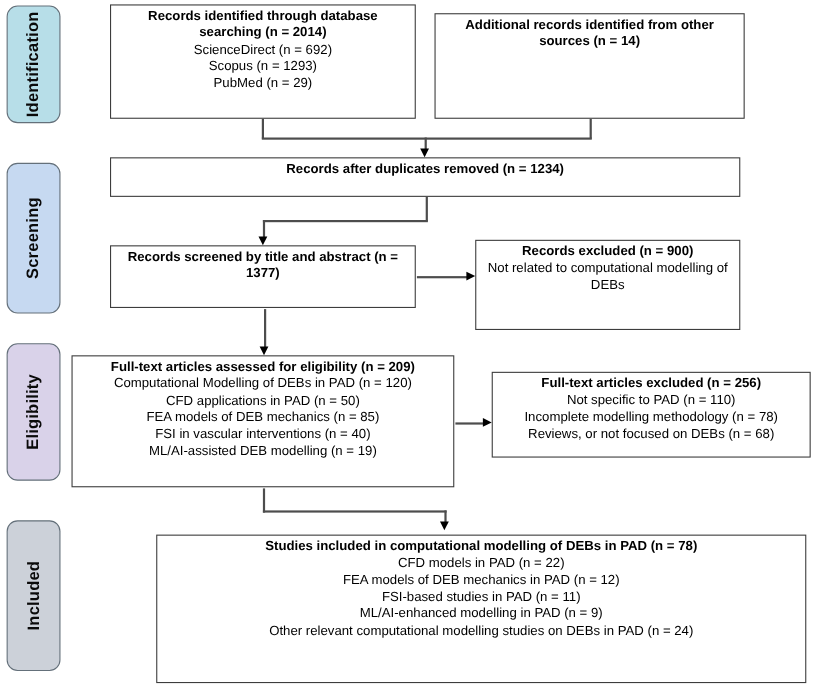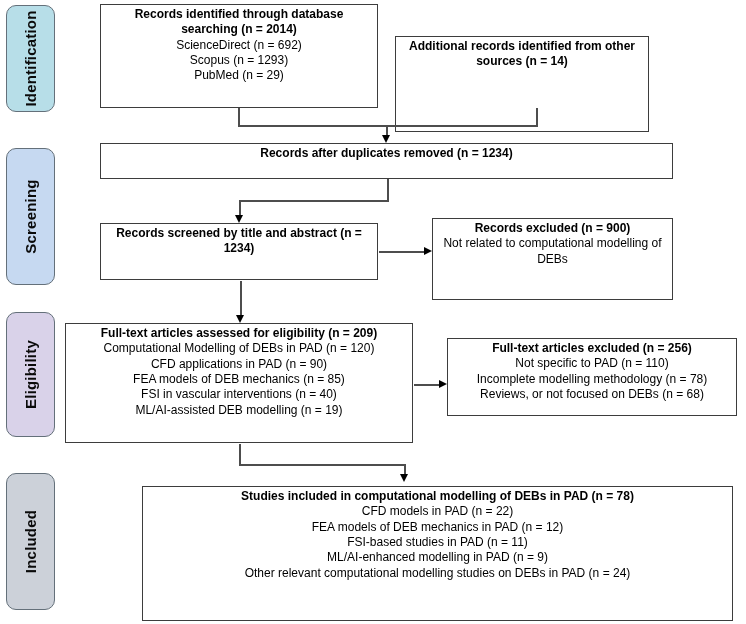--- a/index.html
+++ b/index.html
@@ -54,41 +54,41 @@
     <span class="rot">Included</span>
   </div>
 
   <div class="fbox" style="left:100px; top:4px; width:278px; height:104px;">
     <div class="t">Records identified through database searching (n = 2014)</div>
     <div>ScienceDirect (n = 692)</div>
     <div>Scopus (n = 1293)</div>
     <div>PubMed (n = 29)</div>
   </div>
 
-  <div class="fbox" style="left:395px; top:12px; width:254px; height:96px;margin-top:24px;">
+  <div class="fbox" style="left:395px; top:12px; width:282px; height:96px;">
     <div class="t">Additional records identified from other sources (n = 14)</div>
   </div>
 
   <div class="fbox" style="left:100px; top:143px; width:573px; height:36px;">
     <div class="t">Records after duplicates removed (n = 1234)</div>
   </div>
 
   <div class="fbox" style="left:100px; top:223px; width:278px; height:57px;">
-    <div class="t">Records screened by title and abstract (n = 1234)</div>
+    <div class="t">Records screened by title and abstract (n = 1377)</div>
   </div>
 
   <div class="fbox" style="left:432px; top:218px; width:241px; height:82px;">
     <div class="t">Records excluded (n = 900)</div>
     <div>Not related to computational modelling of DEBs</div>
   </div>
 
   <div class="fbox" style="left:65px; top:323px; width:348px; height:120px;">
     <div class="t">Full-text articles assessed for eligibility (n = 209)</div>
     <div>Computational Modelling of DEBs in PAD (n = 120)</div>
-    <div>CFD applications in PAD (n = 90)</div>
+    <div>CFD applications in PAD (n = 50)</div>
     <div>FEA models of DEB mechanics (n = 85)</div>
     <div>FSI in vascular interventions (n = 40)</div>
     <div>ML/AI-assisted DEB modelling (n = 19)</div>
   </div>
 
   <div class="fbox" style="left:447px; top:338px; width:290px; height:78px;">
     <div class="t">Full-text articles excluded (n = 256)</div>
     <div>Not specific to PAD (n = 110)</div>
     <div>Incomplete modelling methodology (n = 78)</div>
     <div>Reviews, or not focused on DEBs (n = 68)</div>

